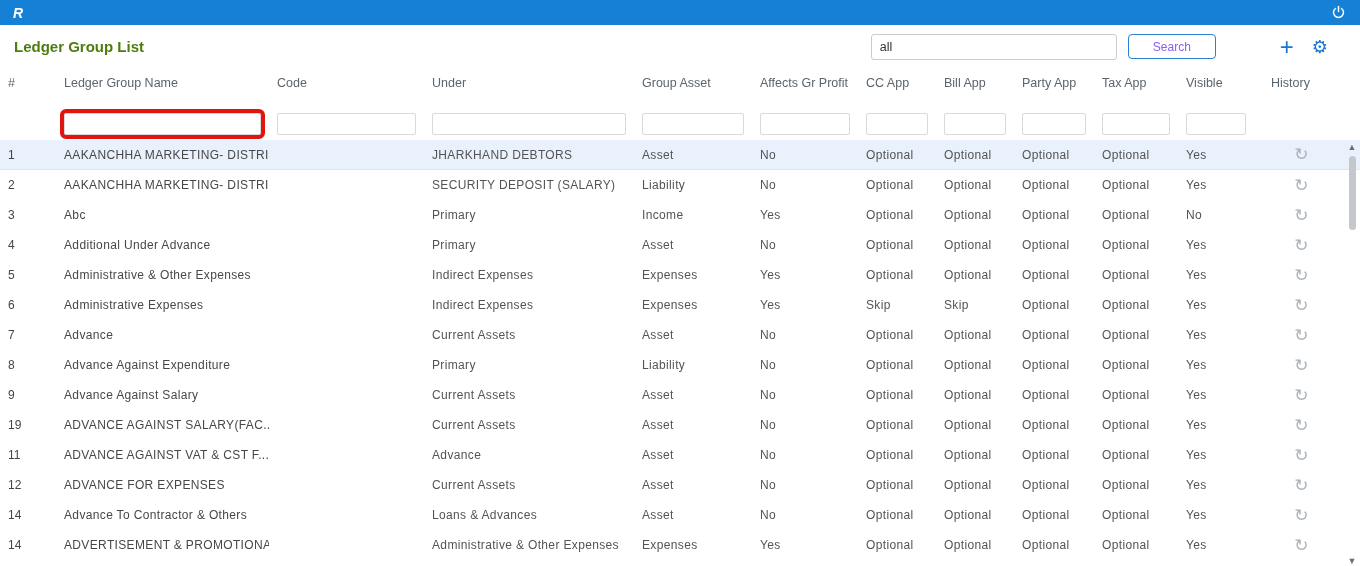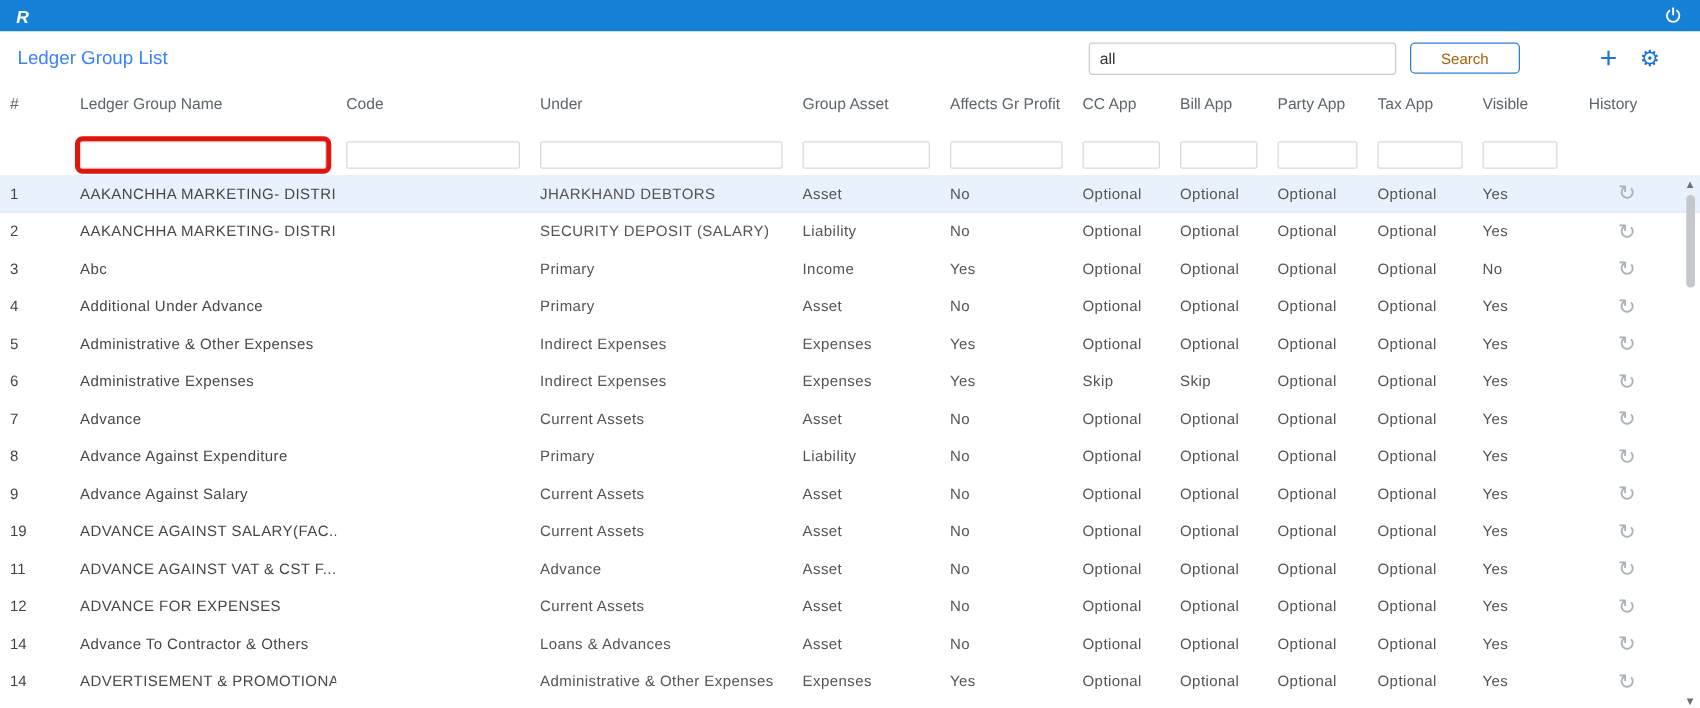--- a/index.html
+++ b/index.html
@@ -9,26 +9,26 @@
   
   .topbar { height:25px; background:#1580d6; display:flex; align-items:center; color:#fff; }
   .logo { width:36px; display:flex; justify-content:center; align-items:center; }
   .logo-glyph { font-size:14px; font-weight:bold; color:#fff; font-style:italic; }
   .nav { flex:1; display:flex; }
   .nav-item { flex:1; text-align:center; font-size:13px; cursor:pointer; white-space:nowrap;margin-top:38px; }
   .power { width:44px; display:flex; justify-content:center; align-items:center; cursor:pointer; }
 
   
   .toolbar { height:43px; display:flex; align-items:center; padding:0 14px; }
-  .page-title { font-size:15px; font-weight:normal; color:#3b82f6; }
+  .page-title { font-size:15px; font-weight:bold; color:#4d7c0f; }
   .toolbar-right { margin-left:auto; display:flex; align-items:center; }
   .search-input { width:246px; height:26px; border:1px solid #ccc; border-radius:3px;
                   padding:0 8px; font-size:12.5px; color:#333; outline:none; }
   .search-btn { margin-left:11px; width:88px; height:25px; border:1px solid #2a7fd0;
-                border-radius:4px; background:#fff; color:#a16207; font-size:12px; cursor:pointer; }
+                border-radius:4px; background:#fff; color:#8b5cf6; font-size:12px; cursor:pointer; }
   .plus-icon { margin-left:64px; color:#1976d2; font-size:24px; font-weight:300;
                line-height:20px; cursor:pointer; }
   .gear-icon { margin-left:18px; margin-right:18px; color:#1976d2; font-size:18px; cursor:pointer; }
 
   
   .grid { display:grid;
           grid-template-columns:56px 213px 155px 210px 118px 106px 78px 78px 80px 84px 76px auto; }
   .thead { height:40px; align-items:start; padding-top:8px; }
   .th { font-size:12.5px; color:#5c646c; padding:0 8px; line-height:15px; }
   .th-history { padding-left:17px; }

